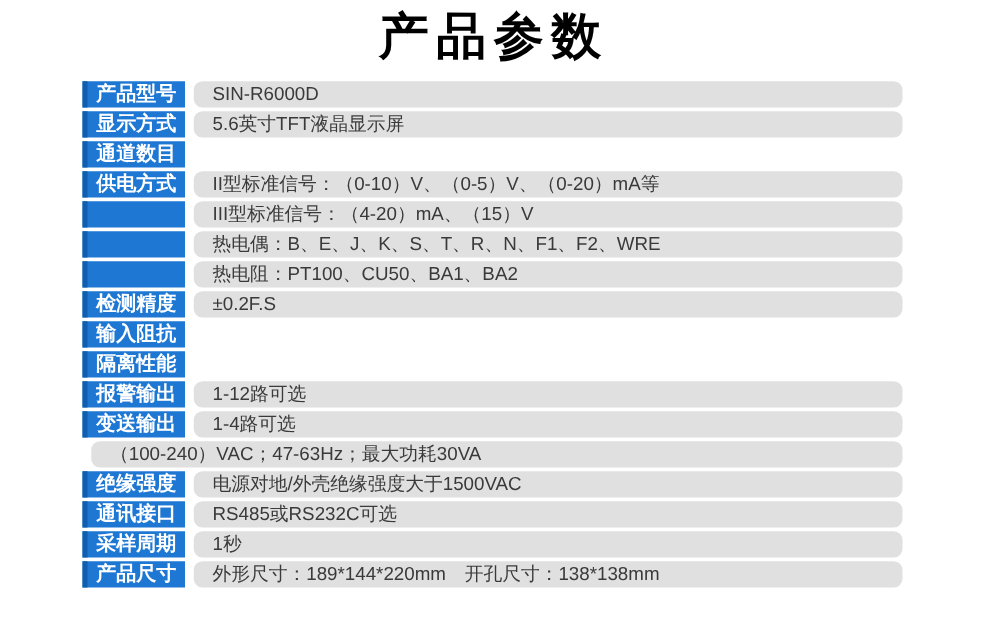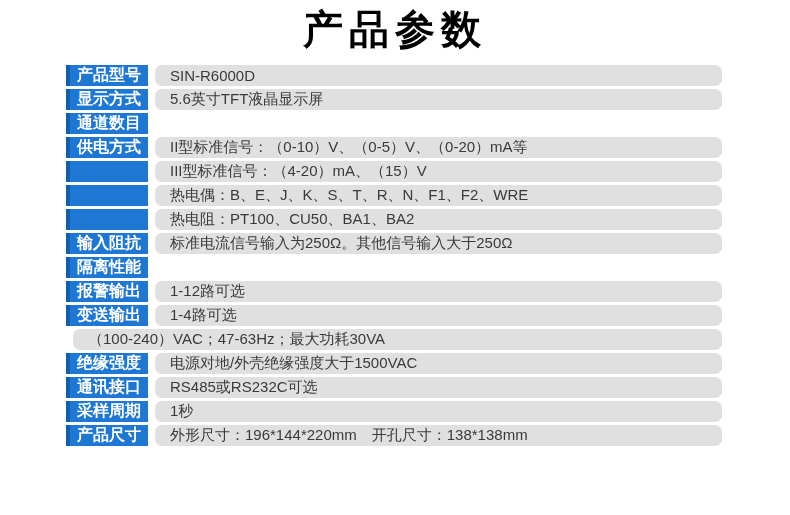--- a/index.html
+++ b/index.html
@@ -105,25 +105,29 @@
     <div class="cell-gap"></div>
     <div class="cell-value">热电偶：B、E、J、K、S、T、R、N、F1、F2、WRE</div>
   </div>
 
   <div class="row">
     <div class="cell-label"></div>
     <div class="cell-gap"></div>
     <div class="cell-value">热电阻：PT100、CU50、BA1、BA2</div>
   </div>
 
+  <div class="row">
+    <div class="cell-label">检测精度</div>
+    <div class="cell-gap"></div>
+    <div class="cell-value">±0.2F.S</div>
+  </div>
 
   <div class="row">
     <div class="cell-label">输入阻抗</div>
     <div class="cell-gap"></div>
-    <div class="cell-value">标准电流信号输入为250Ω。其他信号输入大于250Ω</div>
   </div>
 
   <div class="row">
     <div class="cell-label">隔离性能</div>
     <div class="cell-gap"></div>
   </div>
 
   <div class="row">
     <div class="cell-label">报警输出</div>
     <div class="cell-gap"></div>
@@ -156,16 +160,16 @@
   <div class="row">
     <div class="cell-label">采样周期</div>
     <div class="cell-gap"></div>
     <div class="cell-value">1秒</div>
   </div>
 
 
   <div class="row">
     <div class="cell-label">产品尺寸</div>
     <div class="cell-gap"></div>
-    <div class="cell-value">外形尺寸：196*144*220mm　开孔尺寸：138*138mm</div>
+    <div class="cell-value">外形尺寸：189*144*220mm　开孔尺寸：138*138mm</div>
   </div>
 
 </div>
 
 </body></html>

